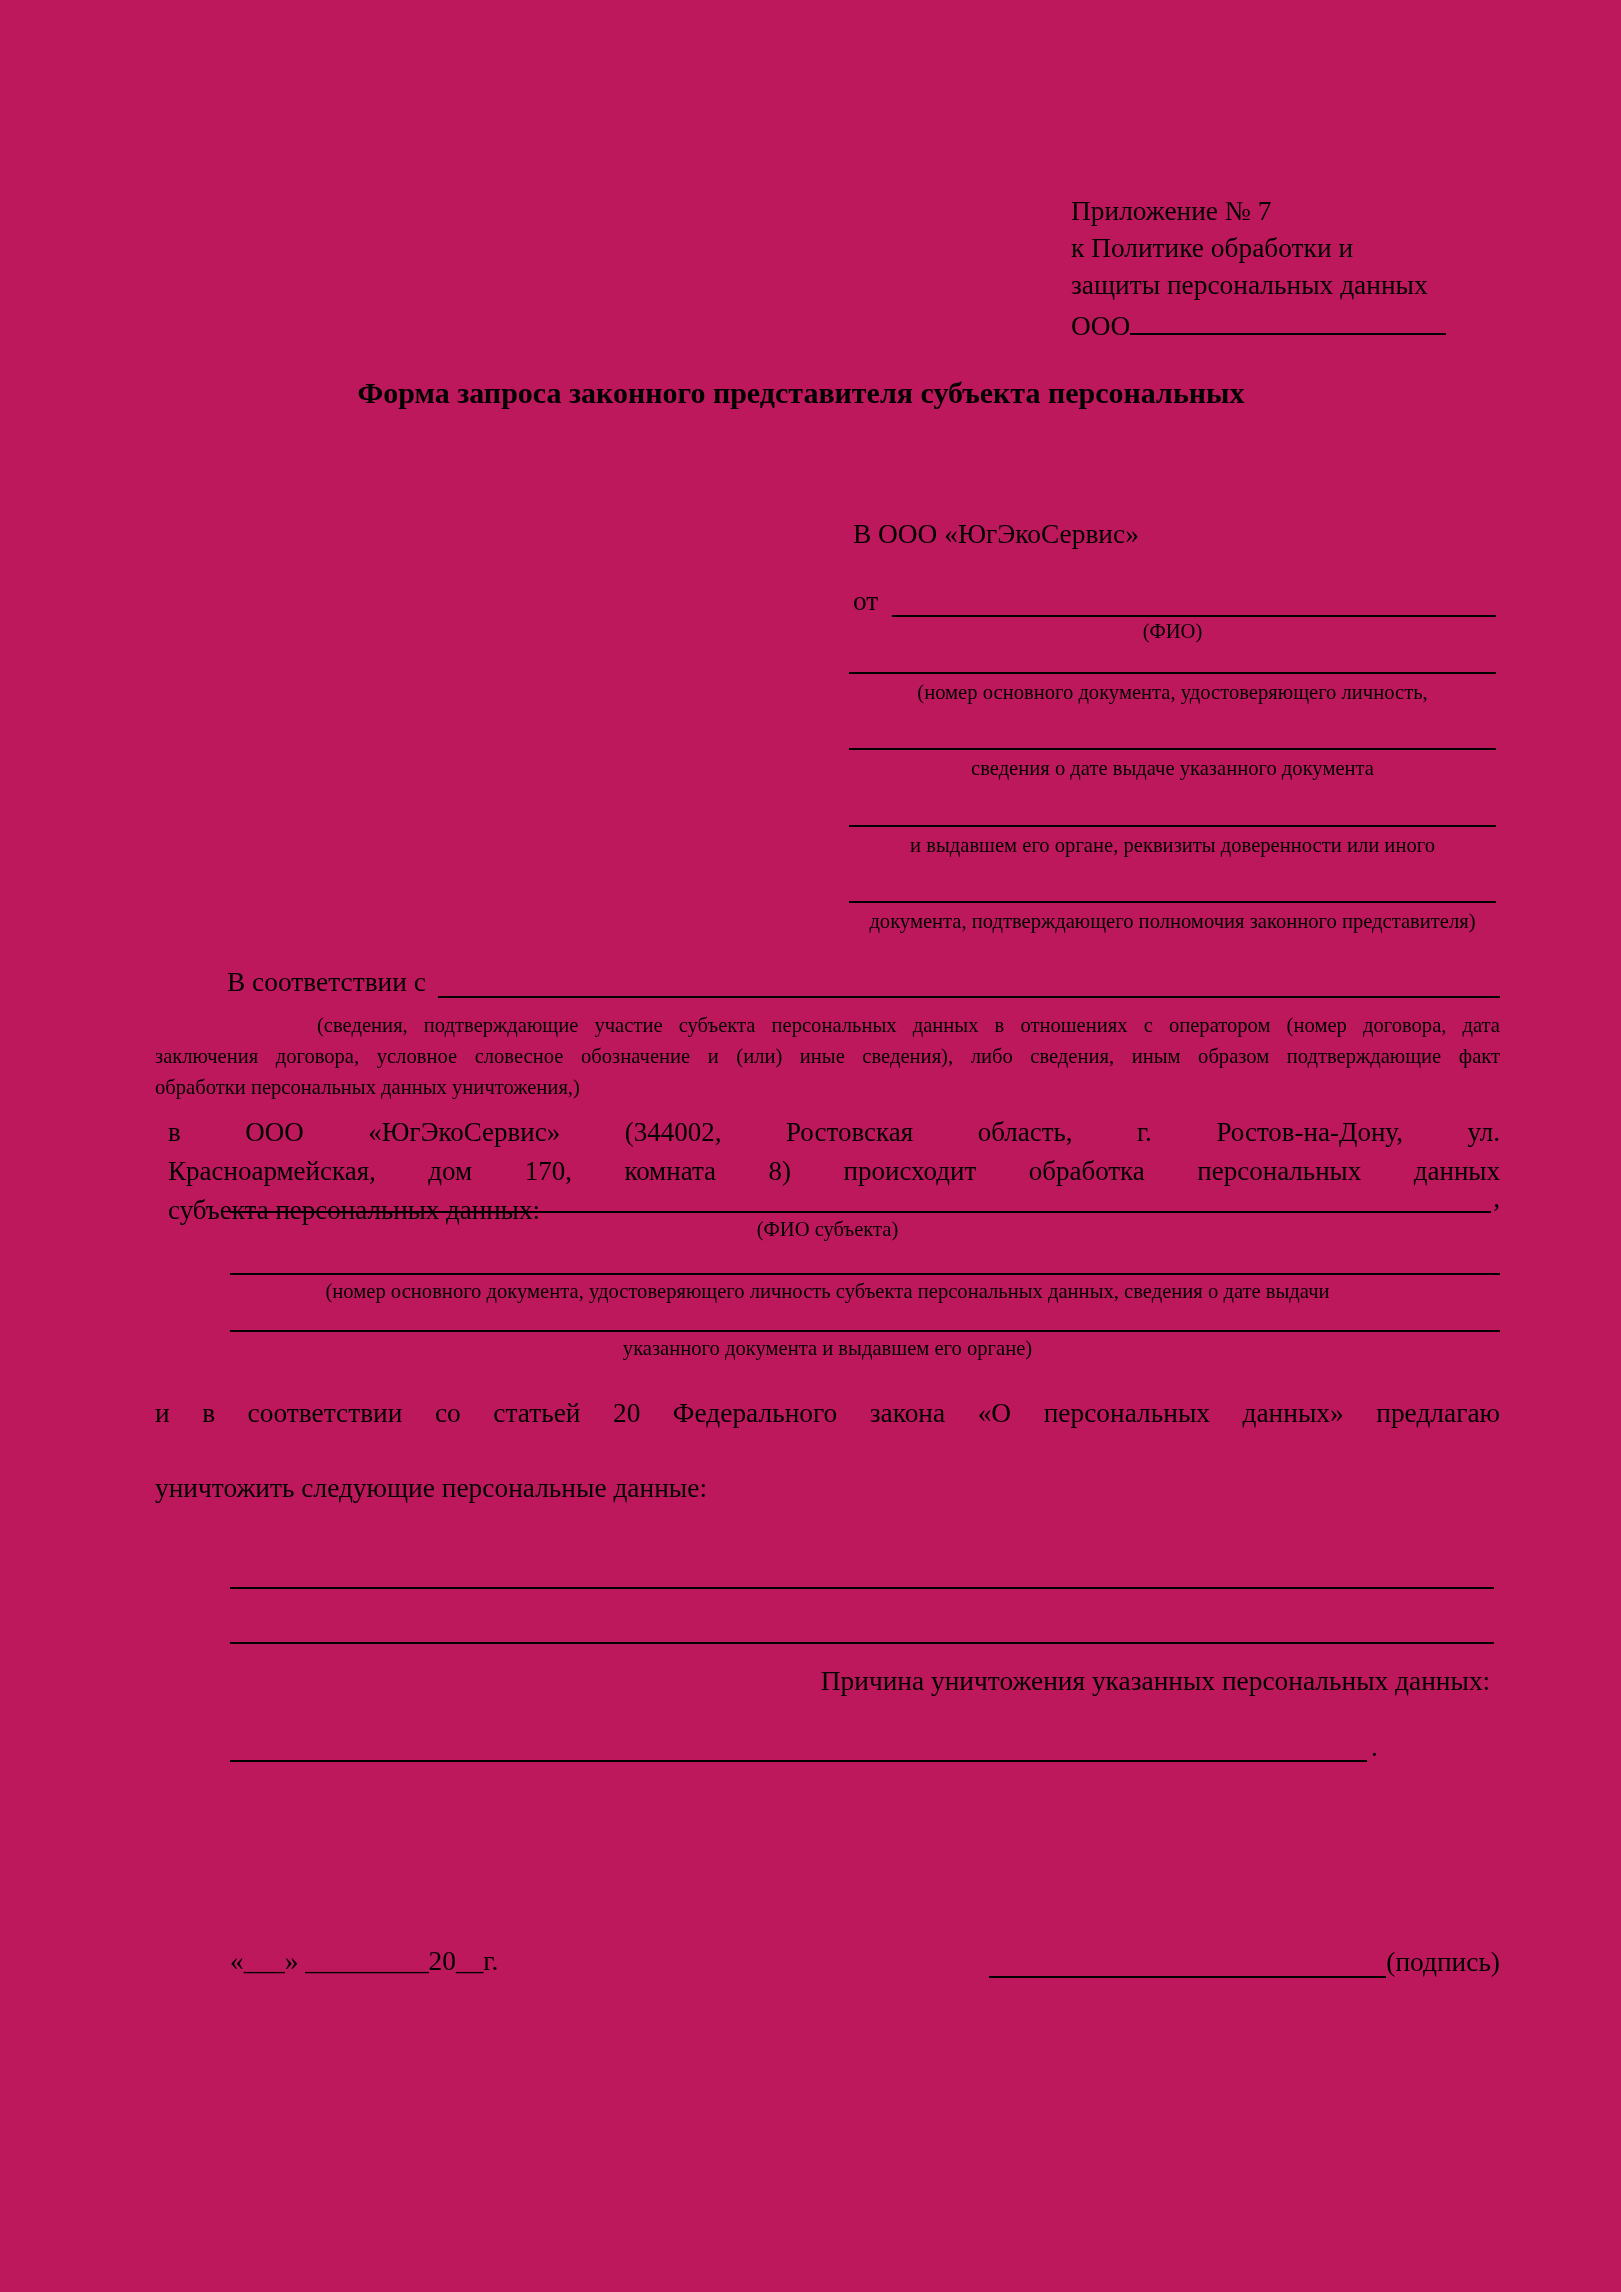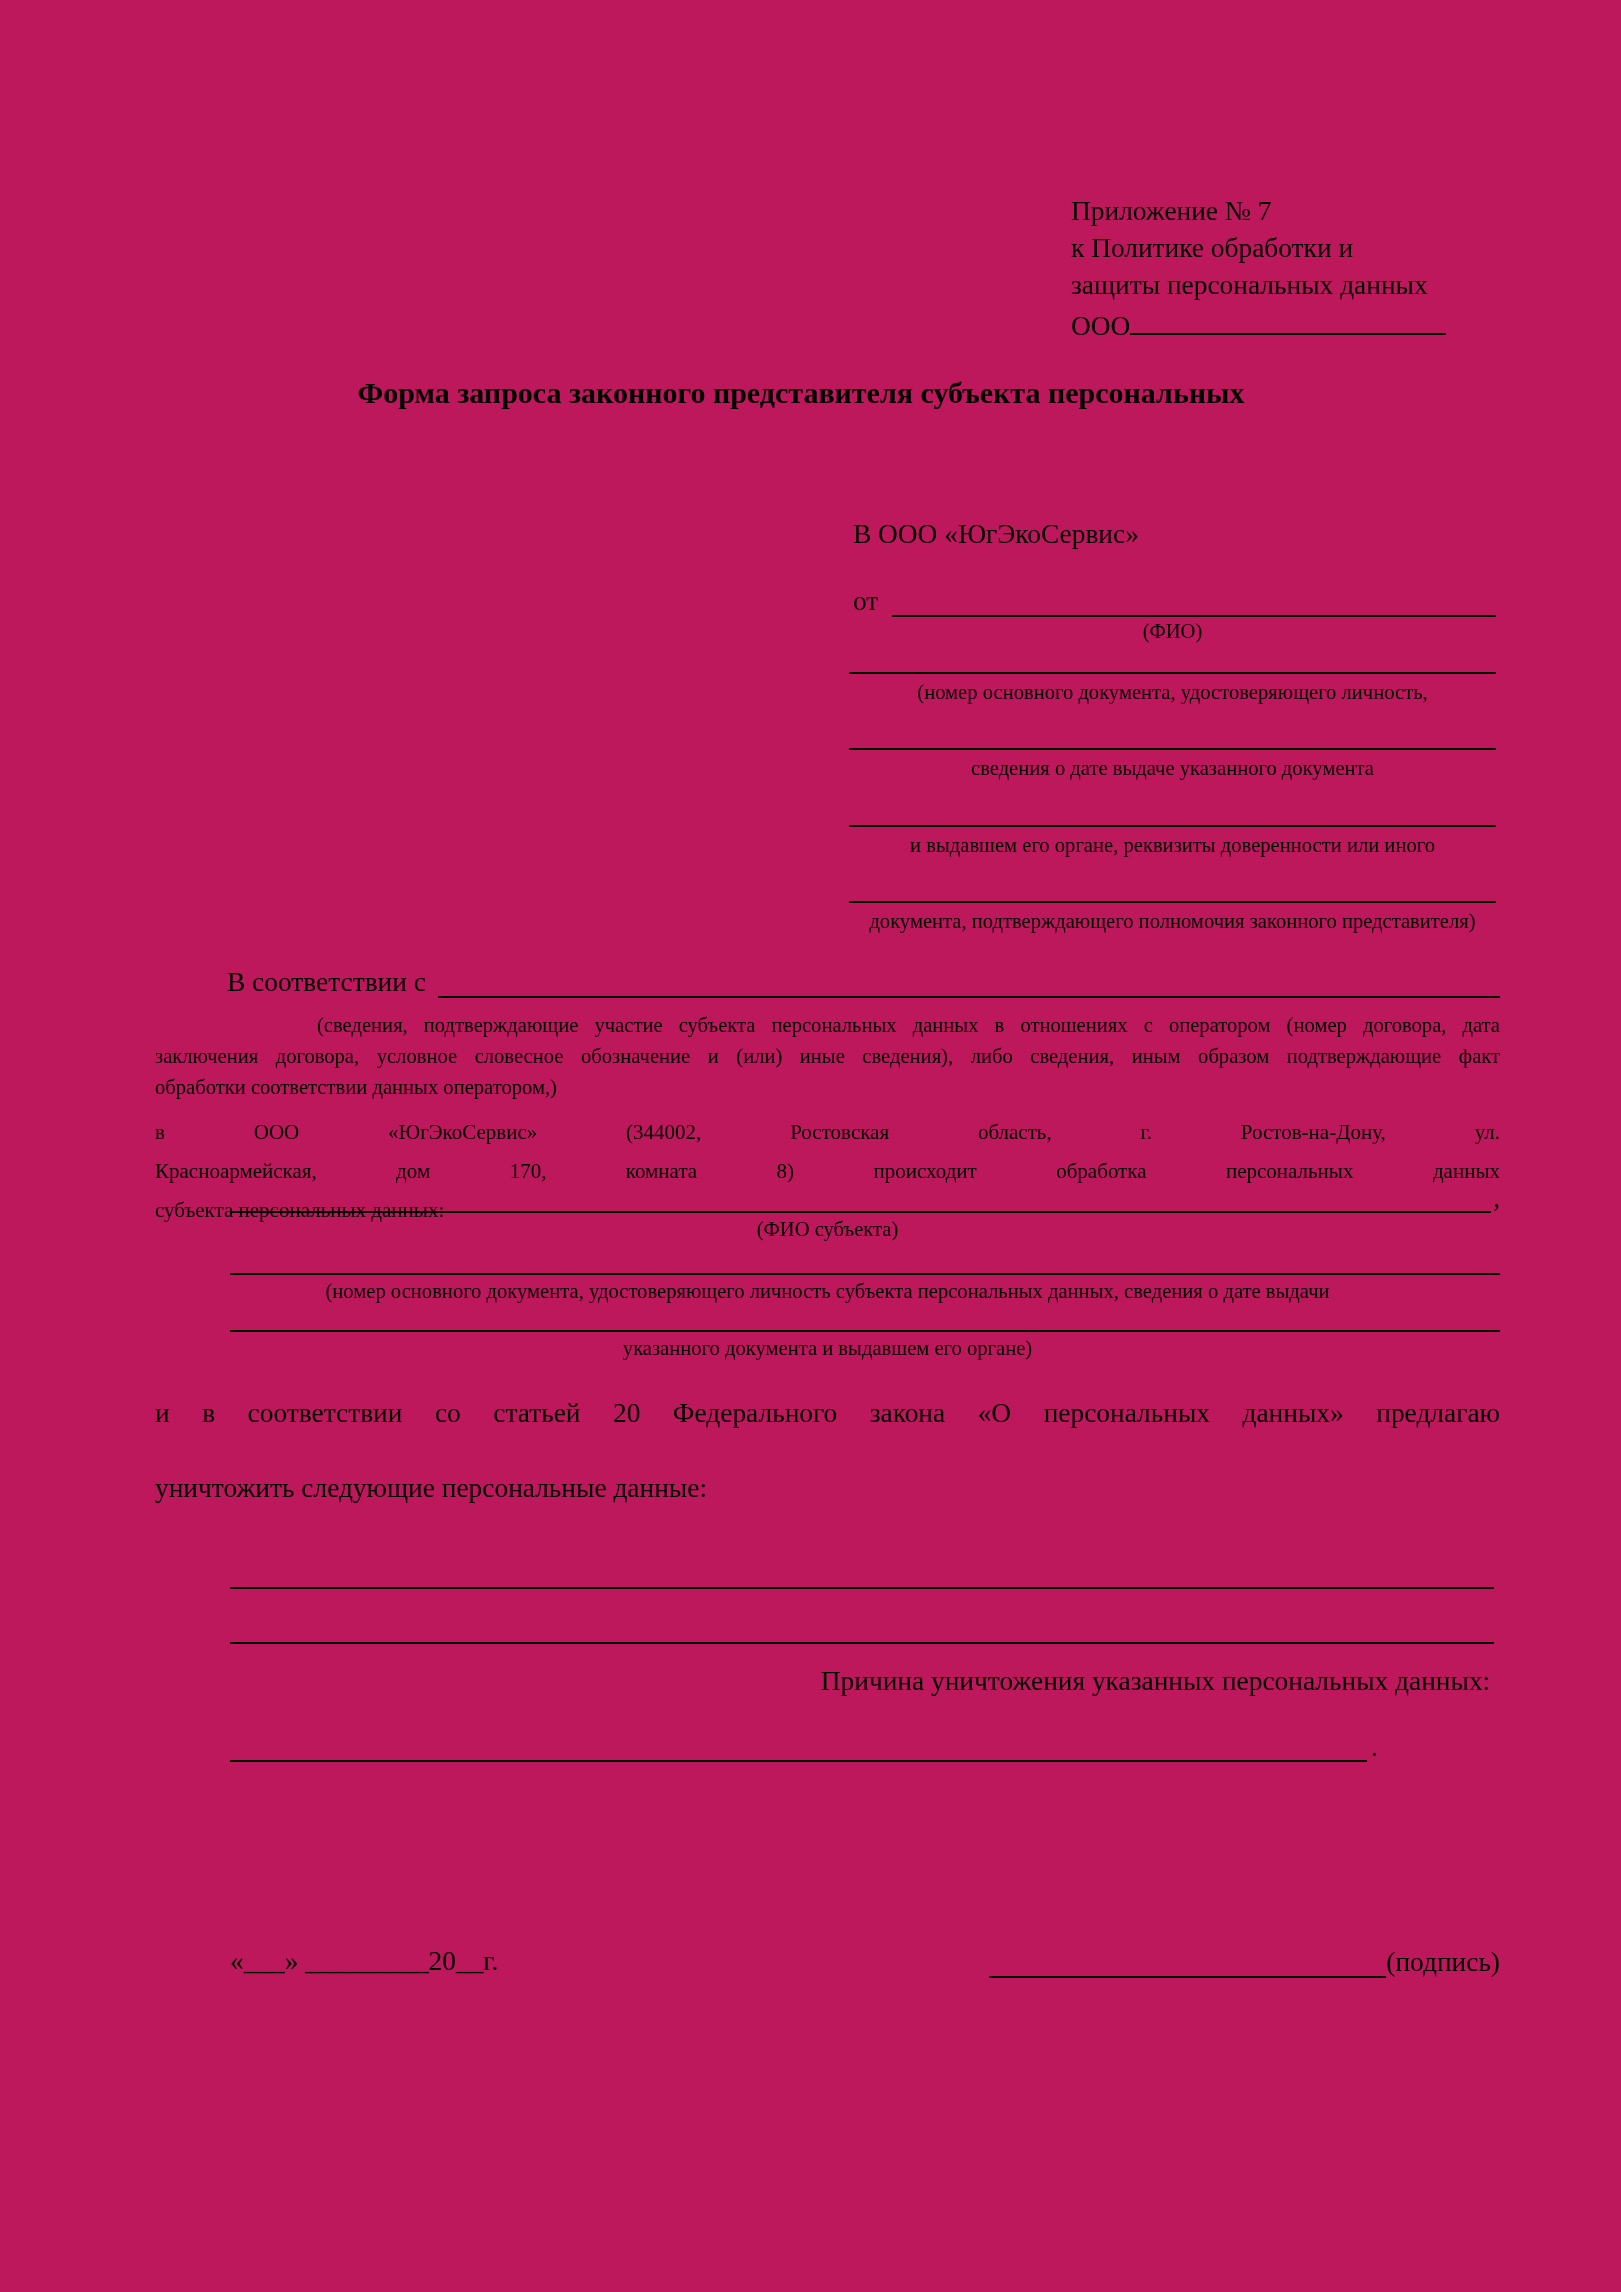--- a/index.html
+++ b/index.html
@@ -37,21 +37,21 @@
   .addr .cap.fio{margin-top:2px;}
   .addr .rule{margin-top:43px;}
   .addr .rule.first{margin-top:27.4px;}
 
   
   .accordance{left:155px;top:963px;width:1345px;}
   .accordance .lead-row{height:35px;font-size:27.4px;}
   .accordance .lead-row .lbl{margin-left:72px;padding-right:11.8px;white-space:nowrap;}
   .accordance .caps{margin-top:11.8px;font-size:20.6px;line-height:31px;}
   .accordance .caps .c1{text-indent:162px;}
-  .accordance .bodyp{margin-top:9.8px;font-size:21px;line-height:39px;}
+  .accordance .bodyp{margin-top:9.8px;font-size:27px;line-height:39px;margin-left:13px;}
 
   
   .subject{left:155px;top:1182px;width:1345px;font-size:27.4px;}
   .subject .comma-row{height:31px;}
   .subject .comma-row .fill{margin-left:75px;}
   .subject .comma-row .comma{padding-left:2px;line-height:29px;}
   .subject .cap{margin-top:3.9px;}
   .subject .rule{margin-left:75px;margin-top:31px;}
   .subject .rule.r3{margin-top:25.5px;}
 
@@ -120,21 +120,21 @@
   </div>
 
   <div class="abs accordance">
     <div class="row lead-row">
       <span class="lbl">В соответствии с</span>
       <span class="fill"></span>
     </div>
     <div class="caps">
       <div class="c1 jline">(сведения, подтверждающие участие субъекта персональных данных в отношениях с оператором (номер договора, дата</div>
       <div class="jline">заключения договора, условное словесное обозначение и (или) иные сведения), либо сведения, иным образом подтверждающие факт</div>
-      <div class="lline">обработки соответствии данных оператором,)</div>
+      <div class="lline">обработки персональных данных уничтожения,)</div>
     </div>
     <div class="bodyp">
       <div class="jline">в ООО «ЮгЭкоСервис» (344002, Ростовская область, г. Ростов-на-Дону, ул.</div>
       <div class="jline">Красноармейская, дом 170, комната 8) происходит обработка персональных данных</div>
       <div class="lline">субъекта персональных данных:</div>
     </div>
   </div>
 
   <div class="abs subject">
     <div class="row comma-row">

